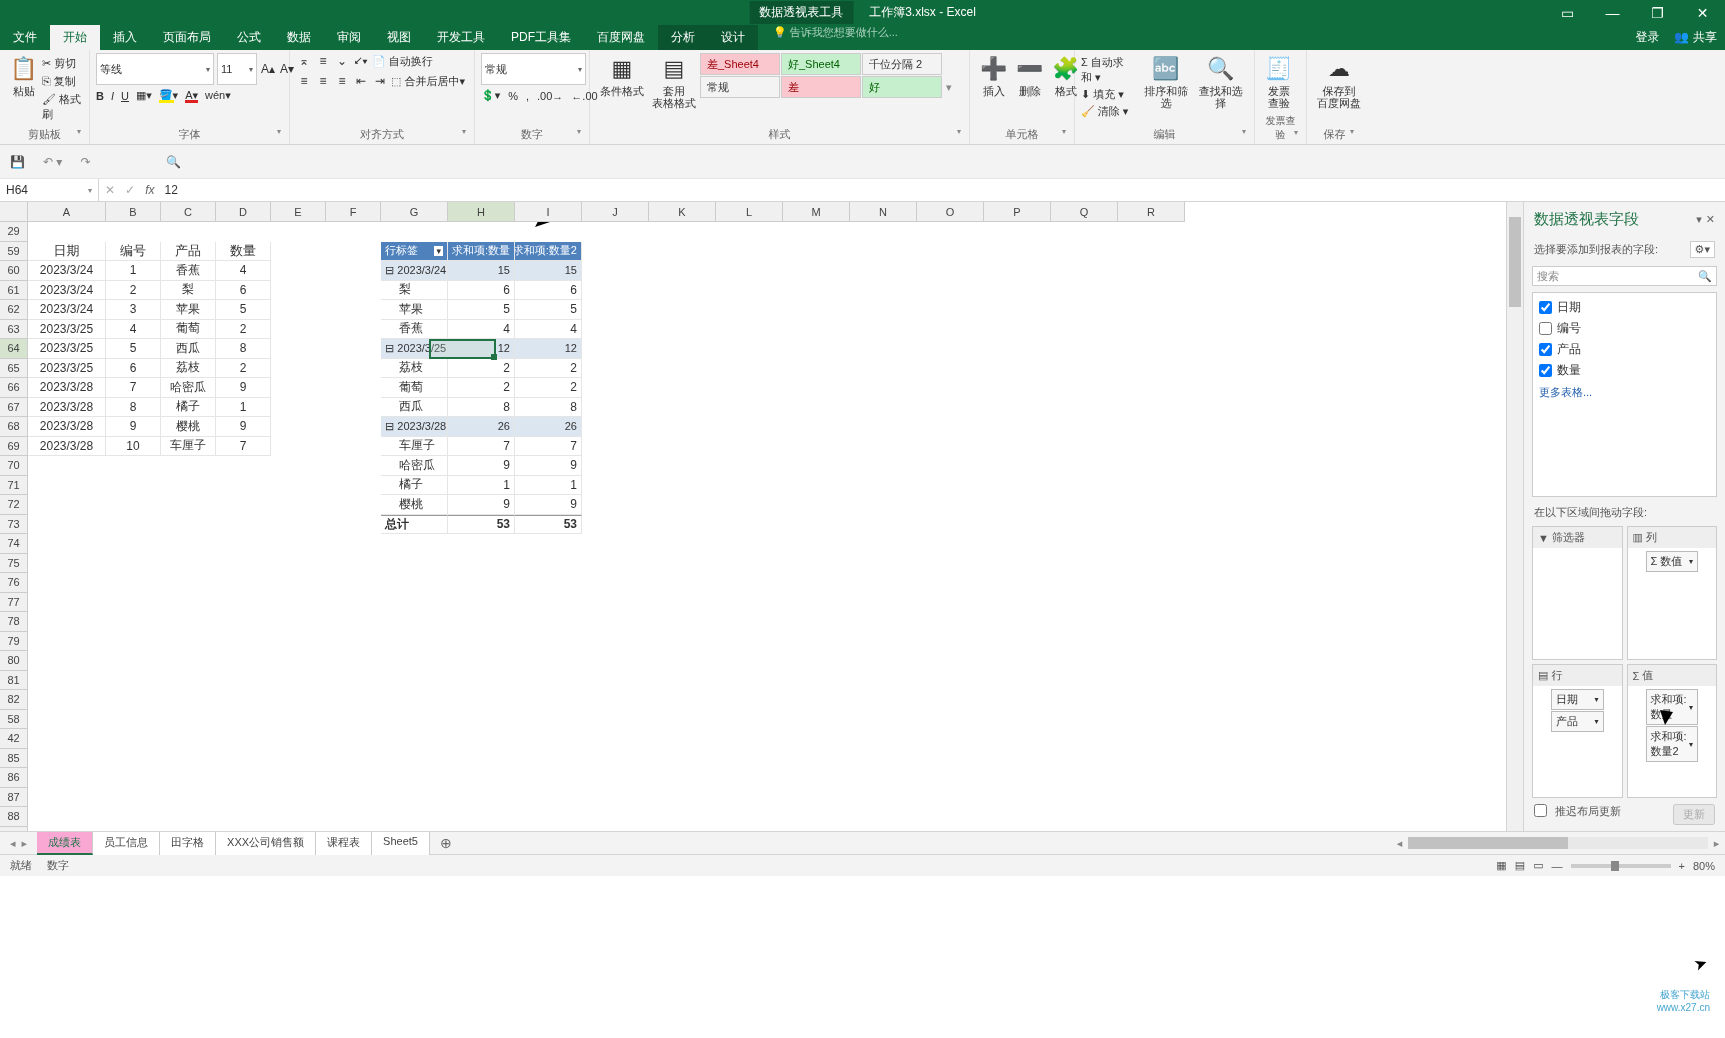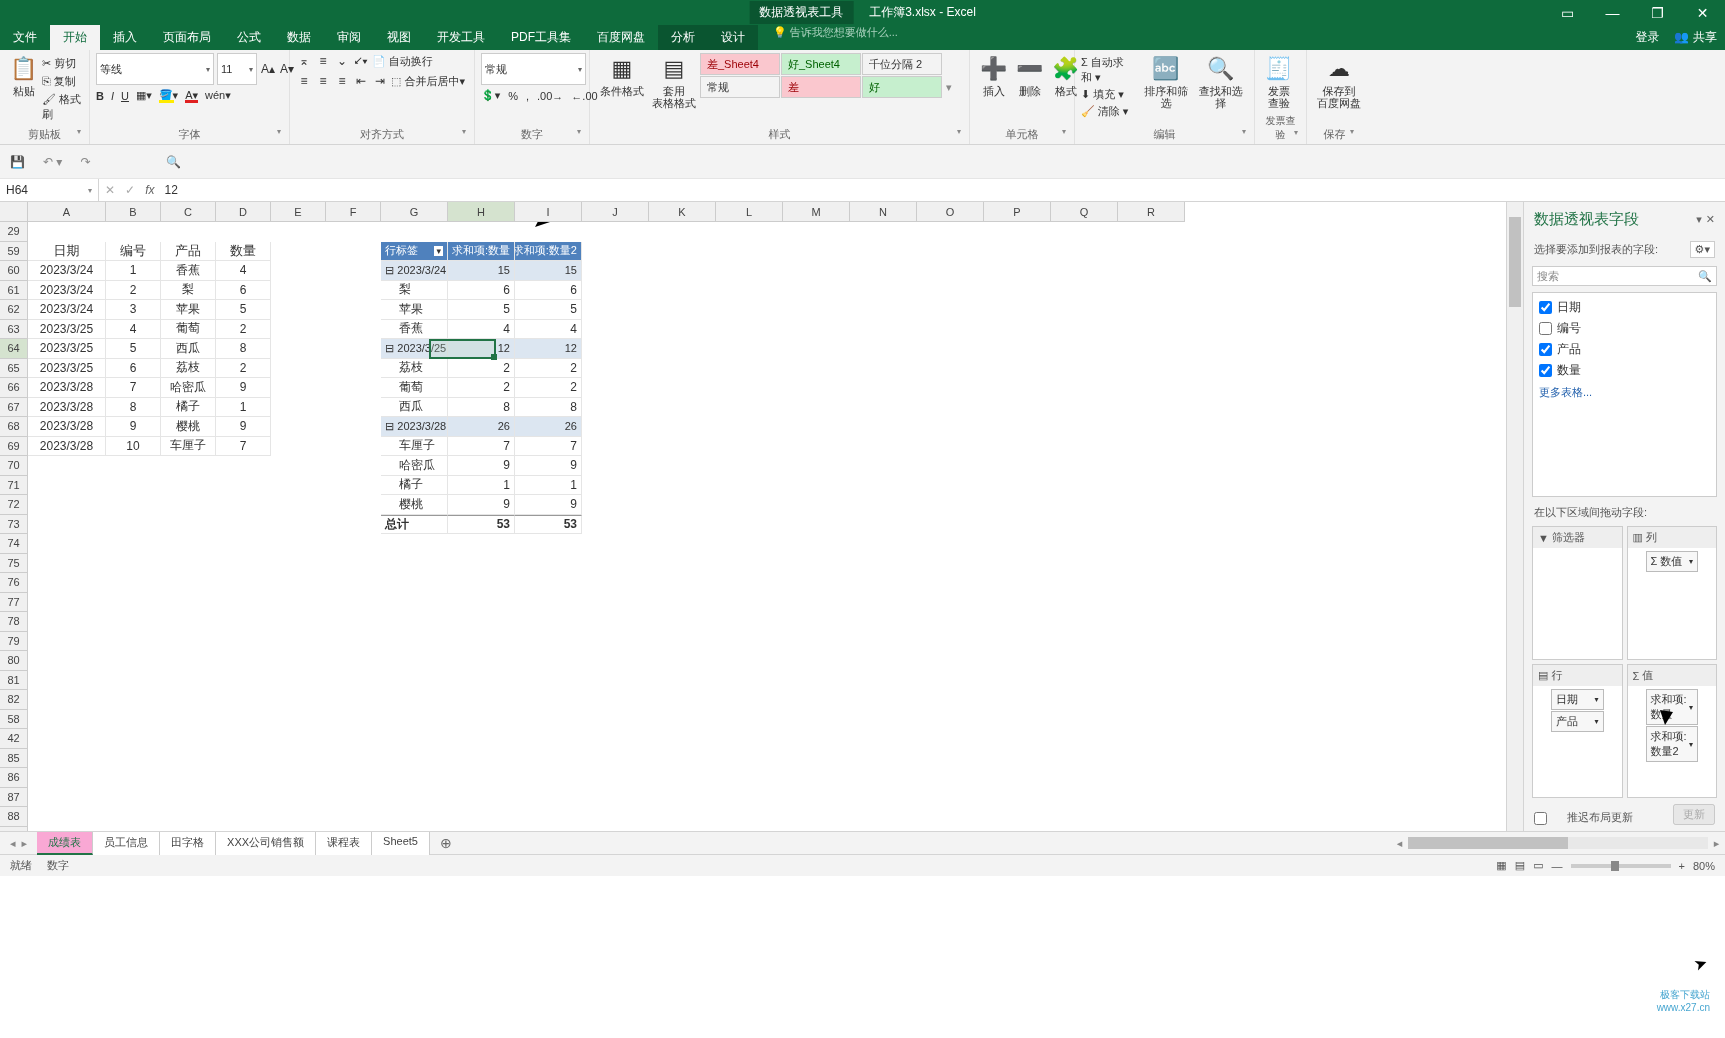--- a/index.html
+++ b/index.html
@@ -60,21 +60,21 @@
 .fields{background:#fff;border:1px solid #ccc;margin:2px 8px;padding:4px;height:205px}
 .fields label{display:flex;align-items:center;gap:5px;padding:2px;font-size:12px}
 .fields .more{color:#2361ad;padding:4px 2px;cursor:pointer;font-size:11px}
 .areaslbl{padding:6px 10px;font-size:11px;color:#555}
 .areas{display:grid;grid-template-columns:1fr 1fr;gap:4px;padding:0 8px;flex:1}
 .area{border:1px solid #ccc;background:#fff;display:flex;flex-direction:column}
 .area .ah{background:#eee;padding:3px 5px;font-size:11px;display:flex;align-items:center;gap:3px;color:#555}
 .area .items{flex:1;padding:2px}
 .area .item{border:1px solid #bbb;background:#f7f7f7;font-size:11px;padding:2px 4px;margin:1px 16px;display:flex;align-items:center}
 .area .item .dd{margin-left:auto;font-size:8px}
-.defer{padding:6px 10px;font-size:11px;display:flex;align-items:flex-end;gap:20px;color:#555}
+.defer{padding:6px 10px;font-size:11px;display:flex;align-items:flex-start;gap:8px;color:#555}
 .defer button{margin-left:auto;font-size:11px;padding:1px 8px}
 .sheettabs{height:23px;background:#f3f3f3;border-top:1px solid #d4d4d4;display:flex;align-items:center;font-size:11px}
 .sheettabs .nav{display:flex;gap:6px;padding:0 10px;color:#888}
 .sheettabs .st{padding:3px 11px;border-right:1px solid #ccc;background:#fff;color:#444;cursor:pointer}
 .sheettabs .st.active{border-bottom:2px solid #217346;color:#217346;background:#f9a8d4;font-weight:500}
 .sheettabs .plus{padding:0 10px;font-size:14px;color:#666}
 .statusbar{height:22px;background:#f3f3f3;border-top:1px solid #d4d4d4;display:flex;align-items:center;padding:0 10px;font-size:11px;color:#555}
 .statusbar .right{margin-left:auto;display:flex;align-items:center;gap:8px}
 .zoom-slider{width:100px;height:4px;background:#ccc;position:relative}
 .zoom-slider .th{position:absolute;left:40%;top:-3px;width:8px;height:10px;background:#888}

